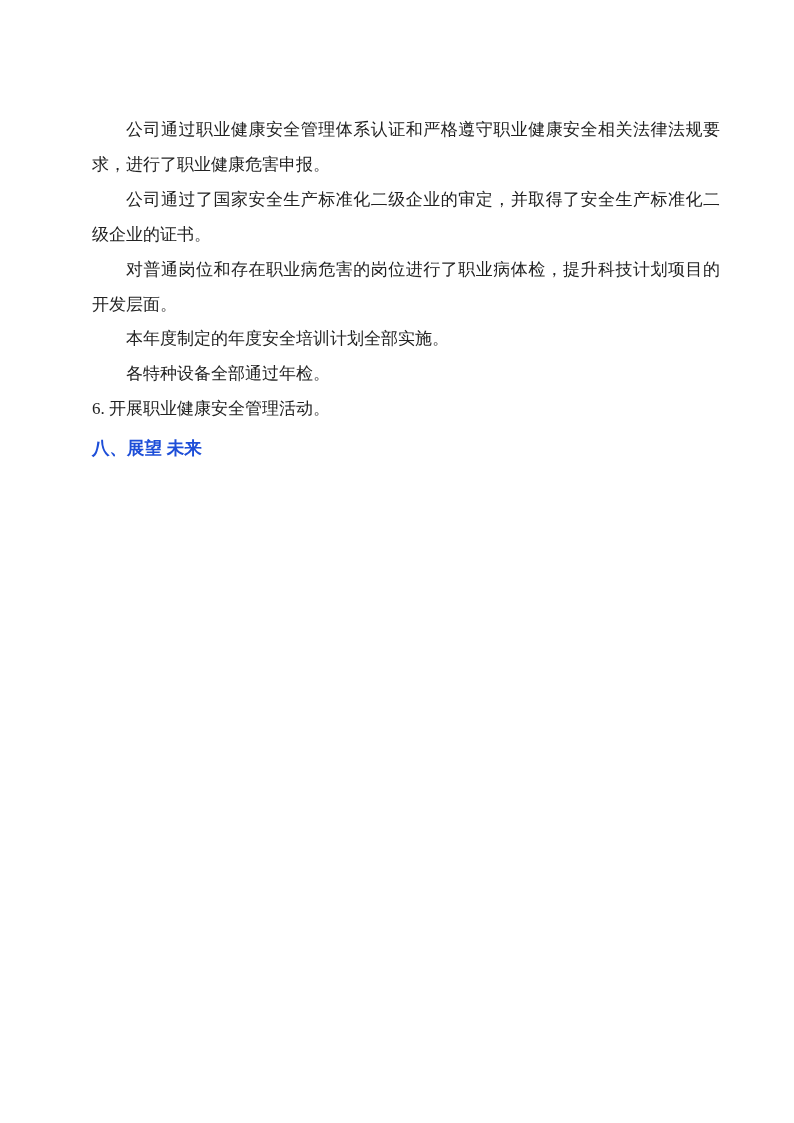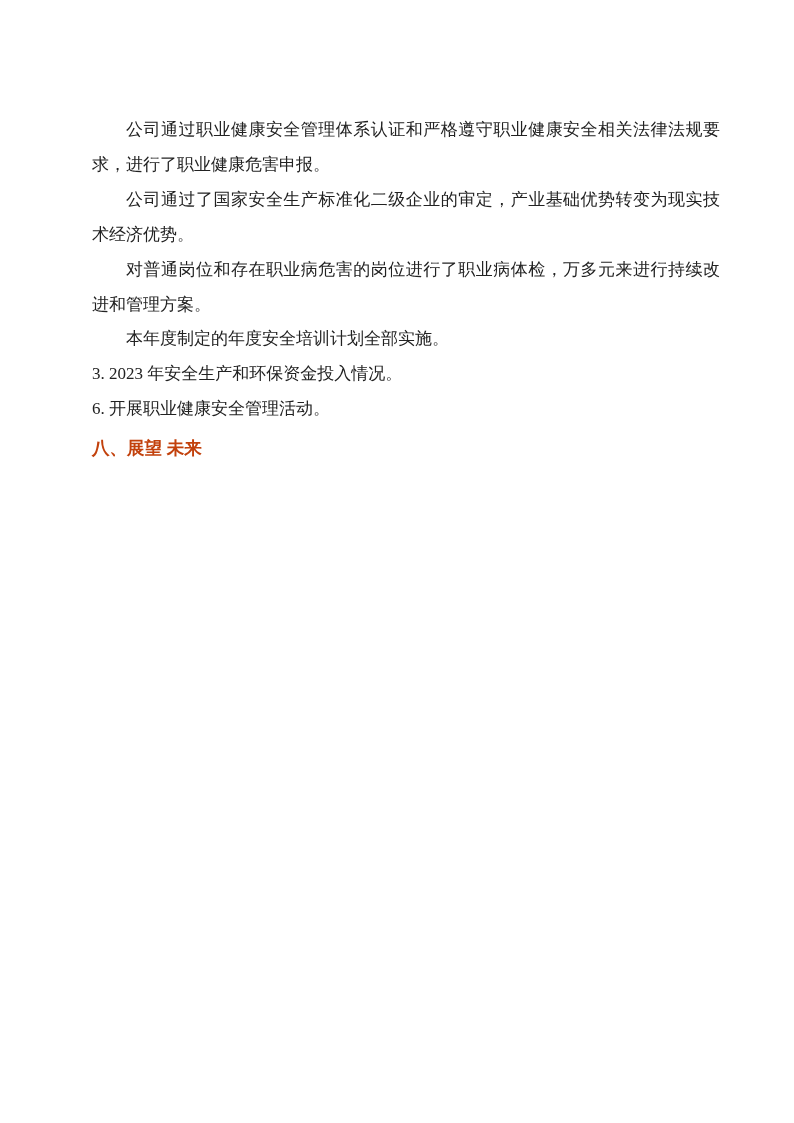--- a/index.html
+++ b/index.html
@@ -34,30 +34,30 @@
   p.flush {
     text-indent: 0;
   }
   h2.section-heading {
     margin: 4px 0 2px 0;
     padding: 0;
     font-family: "Liberation Sans", "DejaVu Sans", sans-serif;
     font-size: 17.5px;
     line-height: 34.9px;
     font-weight: bold;
-    color: #c2410c;
+    color: #1d4ed8;
     text-align: left;
   }
 </style>
 </head>
 <body>
 
 <div class="page">
   <div class="doc-body">
     <p class="indent">公司通过职业健康安全管理体系认证和严格遵守职业健康安全相关法律法规要求，进行了职业健康危害申报。</p>
-    <p class="indent">公司通过了国家安全生产标准化二级企业的审定，产业基础优势转变为现实技术经济优势。</p>
-    <p class="indent">对普通岗位和存在职业病危害的岗位进行了职业病体检，万多元来进行持续改进和管理方案。</p>
+    <p class="indent">公司通过了国家安全生产标准化二级企业的审定，并取得了安全生产标准化二级企业的证书。</p>
+    <p class="indent">对普通岗位和存在职业病危害的岗位进行了职业病体检，提升科技计划项目的开发层面。</p>
     <p class="indent">本年度制定的年度安全培训计划全部实施。</p>
-    <p class="flush">3. 2023 年安全生产和环保资金投入情况。</p>
+    <p class="indent">各特种设备全部通过年检。</p>
     <p class="flush">6. 开展职业健康安全管理活动。</p>
     <h2 class="section-heading">八、展望 未来</h2>
   </div>
 </div>
 
 </body></html>

